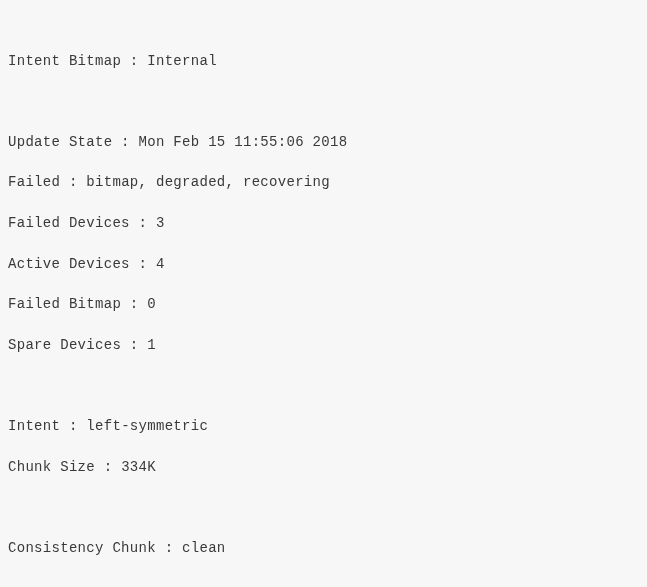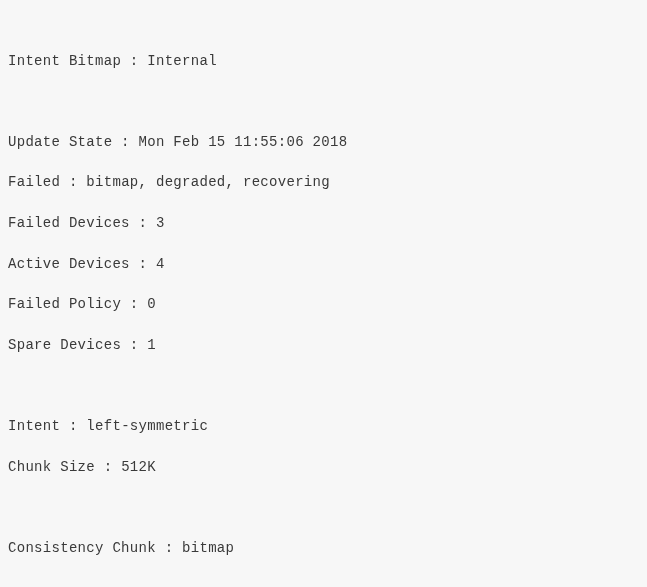--- a/index.html
+++ b/index.html
@@ -17,27 +17,27 @@
   </style>
 </head>
 <body>
 
 <span class="line"><span>Intent Bitmap</span> : <span>Internal</span></span>
 <span class="line"> </span>
 <span class="line"><span>Update State</span> : <span>Mon Feb 15 11:55:06 2018</span></span>
 <span class="line"><span>Failed</span> : <span>bitmap, degraded, recovering</span></span>
 <span class="line"><span>Failed Devices</span> : <span>3</span></span>
 <span class="line"><span>Active Devices</span> : <span>4</span></span>
-<span class="line"><span>Failed Policy</span> : <span>0</span></span>
+<span class="line"><span>Failed Bitmap</span> : <span>0</span></span>
 <span class="line"><span>Spare Devices</span> : <span>1</span></span>
 <span class="line"> </span>
 <span class="line"><span>Intent</span> : <span>left-symmetric</span></span>
-<span class="line"><span>Chunk Size</span> : <span>512K</span></span>
+<span class="line"><span>Chunk Size</span> : <span>334K</span></span>
 <span class="line"> </span>
-<span class="line"><span>Consistency Chunk</span> : <span>bitmap</span></span>
+<span class="line"><span>Consistency Chunk</span> : <span>clean</span></span>
 <span class="line"> </span>
 
 
 
 
 
 
 
 
 

